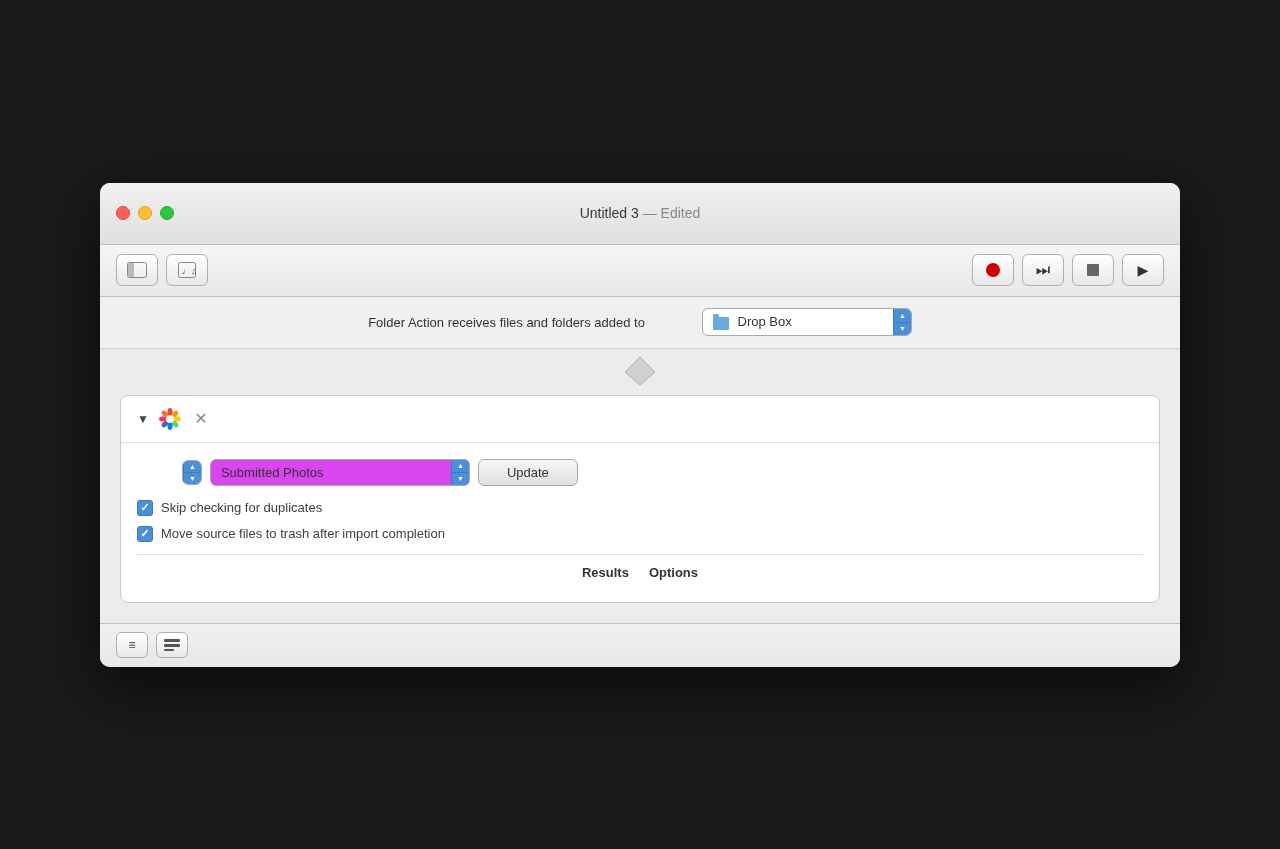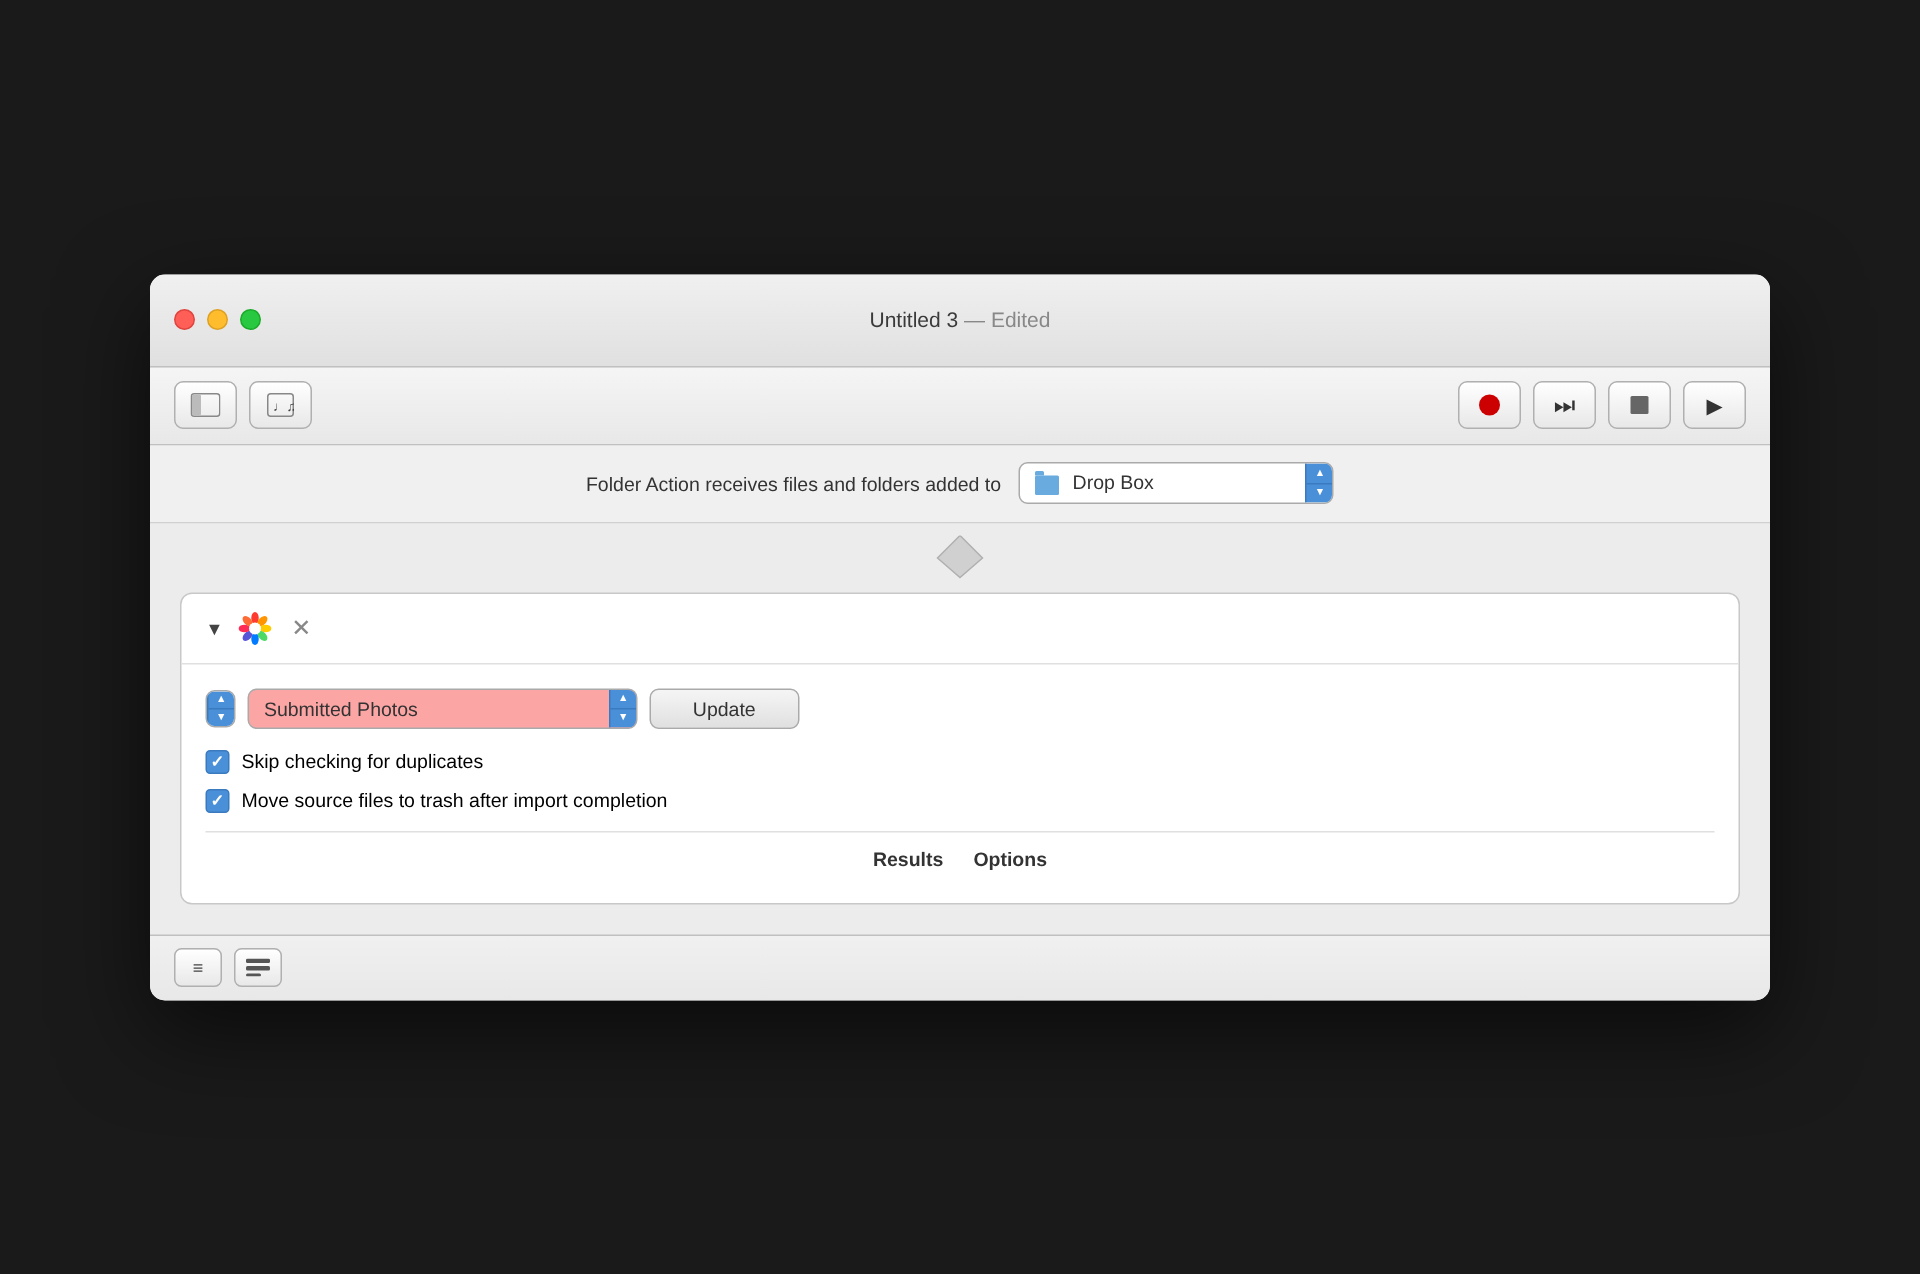--- a/index.html
+++ b/index.html
@@ -198,20 +198,21 @@
 
     .select-stepper {
       display: inline-flex;
       align-items: stretch;
       border: 1px solid #aaa;
       border-radius: 6px;
       overflow: hidden;
       background: white;
       font-size: 13px;
       color: #333;
+      margin-left: 45px;
     }
 
     .select-stepper-text {
       padding: 5px 10px;
       min-width: 190px;
     }
 
     .select-stepper-arrows {
       display: flex;
       flex-direction: column;
@@ -233,21 +234,21 @@
     .stepper-arrow:first-child {
       border-bottom: 1px solid #3a7abf;
     }
 
     .album-select {
       display: inline-flex;
       align-items: stretch;
       border: 1px solid #aaa;
       border-radius: 6px;
       overflow: hidden;
-      background: #fca5a5;
+      background: #d946ef;
       font-size: 13px;
       color: #333;
     }
 
     .album-select-text {
       padding: 5px 10px;
       min-width: 240px;
     }
 
     .album-select-arrows {
@@ -288,21 +289,21 @@
     }
 
     .checkbox-check {
       color: white;
       font-size: 11px;
       font-weight: bold;
     }
 
     .checkbox-label {
       font-size: 13px;
-      color: #000000;
+      color: #404040;
     }
 
     .divider {
       height: 1px;
       background: #e0e0e0;
       margin: 12px 0 0 0;
     }
 
     .tabs-row {
       display: flex;

